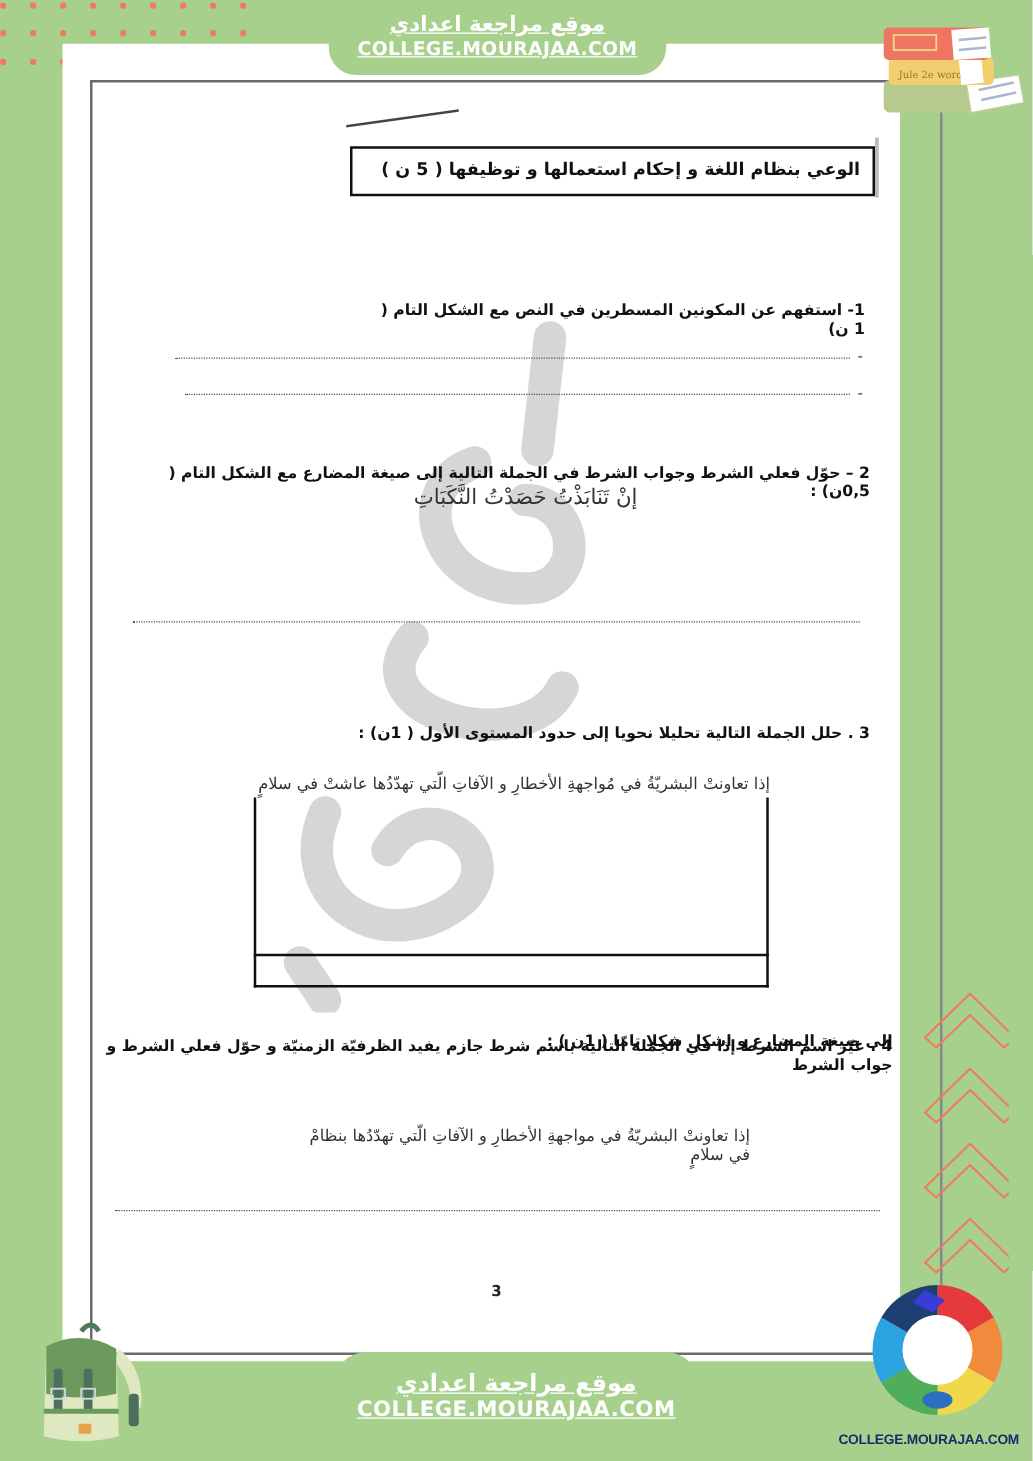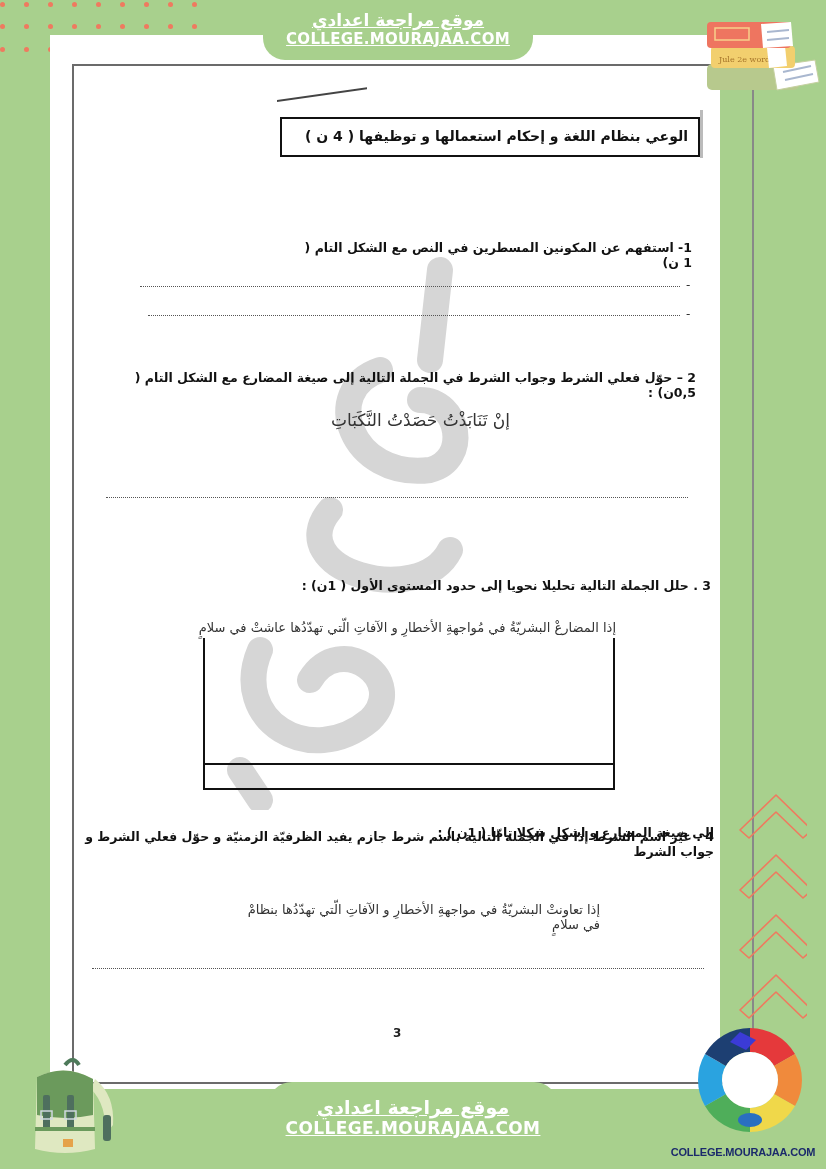--- a/index.html
+++ b/index.html
@@ -118,35 +118,35 @@
   <text x="16" y="52" font-size="8" fill="#a5742a" font-family="DejaVu Serif, serif">Jule 2e words</text>
   <path d="M64 38 L82 36 L84 56 L66 58 Z" fill="#fff"></path>
   <rect x="4" y="12" width="84" height="26" rx="4" fill="#ee7560"></rect>
   <rect x="12" y="18" width="34" height="12" fill="none" stroke="#f8d08a" stroke-width="1.5"></rect>
   <path d="M58 14 L88 12 L90 36 L60 38 Z" fill="#fff"></path>
   <line x1="64" y1="22" x2="86" y2="20" stroke="#a9b7cf" stroke-width="2"></line>
   <line x1="64" y1="30" x2="86" y2="28" stroke="#a9b7cf" stroke-width="2"></line>
 </svg>
 
 <div class="title-flap"></div>
-<div class="title-box">الوعي بنظام اللغة و إحكام استعمالها و توظيفها ( 4 ن )</div>
+<div class="title-box">الوعي بنظام اللغة و إحكام استعمالها و توظيفها ( 5 ن )</div>
 <div class="title-shadow"></div>
 
 <div class="q" style="left:300px; top:240px; width:392px;text-align:right;">1- استفهم عن المكونين المسطرين في النص مع الشكل التام ( 1 ن)</div>
 <div class="bullet" style="left:686px; top:278px;">-</div>
 <div class="dotline" style="left:140px; top:286px; width:540px;"></div>
 <div class="bullet" style="left:686px; top:307px;">-</div>
 <div class="dotline" style="left:148px; top:315px; width:532px;"></div>
 
 <div class="q" style="left:130px; top:370px; width:566px;">2 – حوّل فعلي الشرط وجواب الشرط في الجملة التالية إلى صيغة المضارع مع الشكل التام ( 0,5ن) :</div>
-<div class="sentence" style="left:250px; top:410px; width:260px; font-size:17px;">إنْ تَنَابَذْتُ حَصَدْتُ النَّكَبَاتِ</div>
+<div class="sentence" style="left:250px; top:388px; width:260px; font-size:17px;">إنْ تَنَابَذْتُ حَصَدْتُ النَّكَبَاتِ</div>
 <div class="dotline" style="left:106px; top:497px; width:582px;"></div>
 
-<div class="q" style="left:299px; top:578px; width:412px;">3 . حلل الجملة التالية تحليلا نحويا إلى حدود المستوى الأول ( 1ن) :</div>
-<div class="sentence" style="left:196px; top:620px; width:420px; font-size:13px;">إذا المضارعْ البشريّةُ في مُواجهةِ الأخطارِ و الآفاتِ الّتي تهدّدُها عاشتْ  في سلامٍ</div>
+<div class="q" style="left:284px; top:578px; width:412px;">3 . حلل الجملة التالية تحليلا نحويا إلى حدود المستوى الأول ( 1ن) :</div>
+<div class="sentence" style="left:196px; top:620px; width:420px; font-size:13px;">إذا تعاونتْ البشريّةُ في مُواجهةِ الأخطارِ و الآفاتِ الّتي تهدّدُها عاشتْ  في سلامٍ</div>
 <div class="analysis-box"></div>
 <div class="analysis-divider"></div>
 
 <div class="q" style="left:80px; top:829px; width:634px;">4 . غيّر اسم الشرط إذا في الجملة التالية باسم شرط جازم يفيد الظرفيّة الزمنيّة و حوّل فعلي الشرط و جواب الشرط</div>
 <div class="q" style="left:80px; top:825px; width:634px;">إلى صيغة المضارع و اشكل شكلا تامّا ( 1ن ) :</div>
 <div class="sentence" style="left:240px; top:902px; width:360px; font-size:13px;">إذا تعاونتْ البشريّةُ في مواجهةِ الأخطارِ و الآفاتِ الّتي تهدّدُها بنظامْ في سلامٍ</div>
 <div class="dotline" style="left:92px; top:968px; width:612px;"></div>
 
 <div class="page-num">3</div>
 

